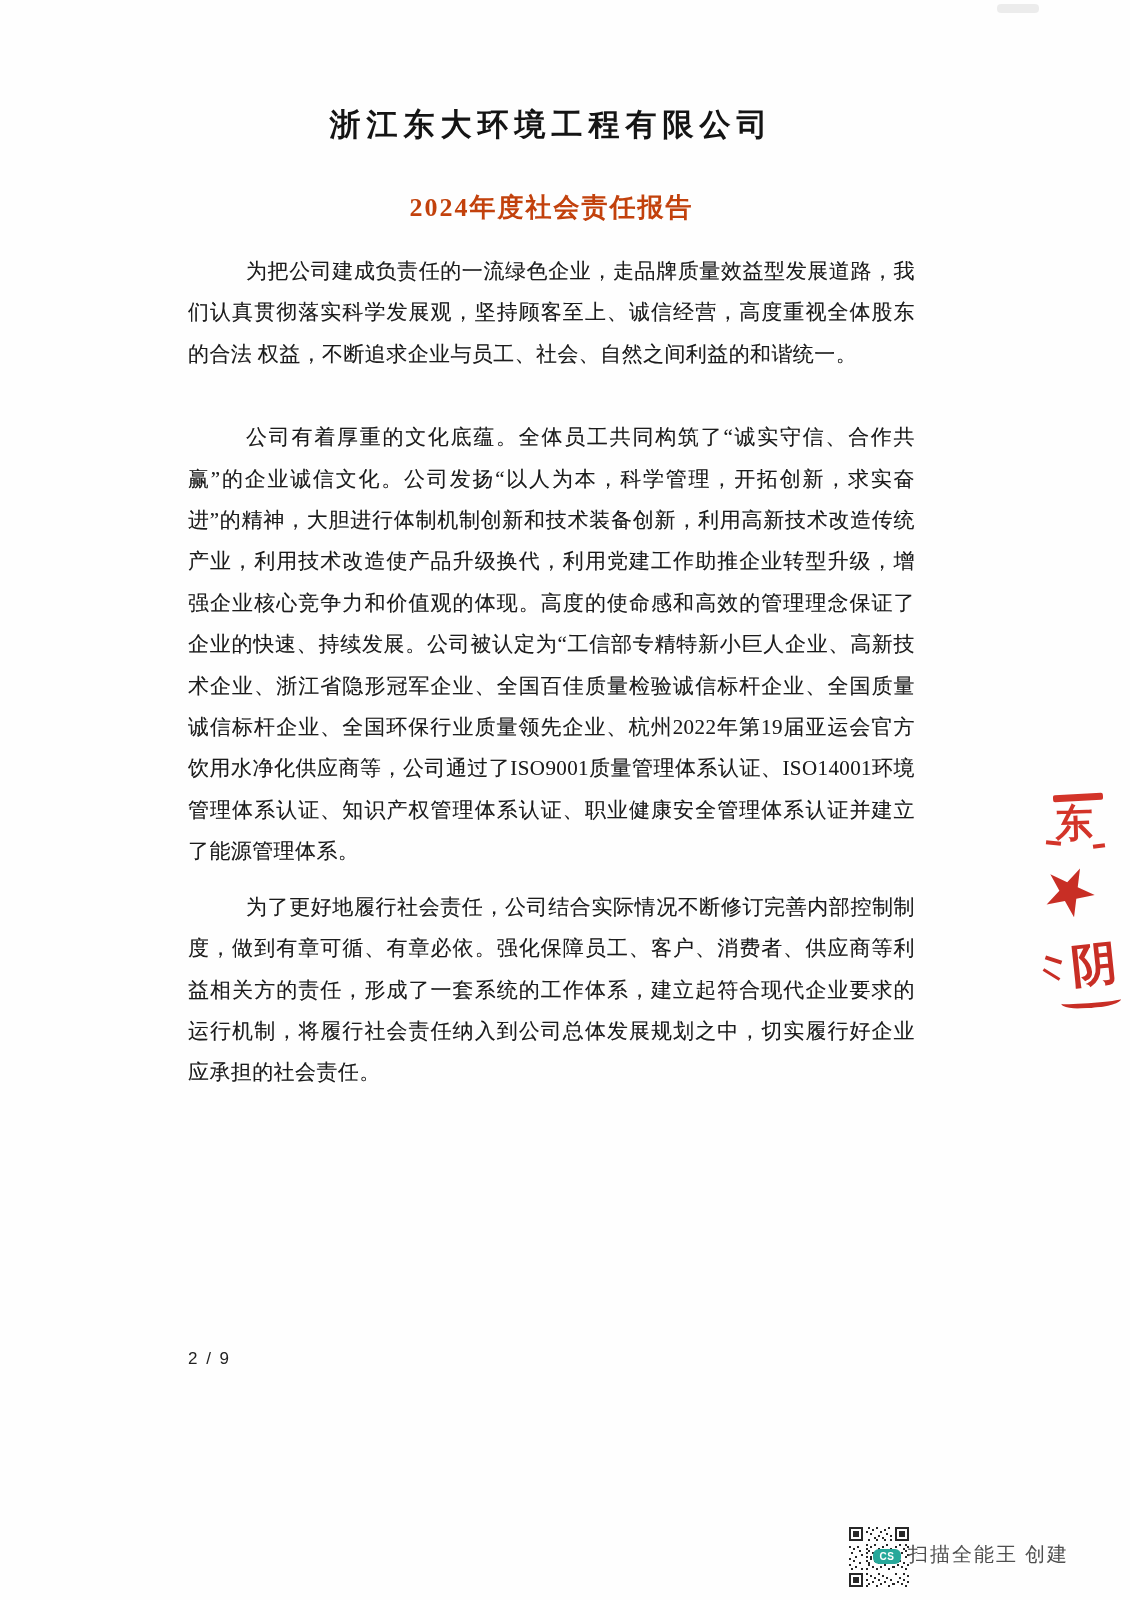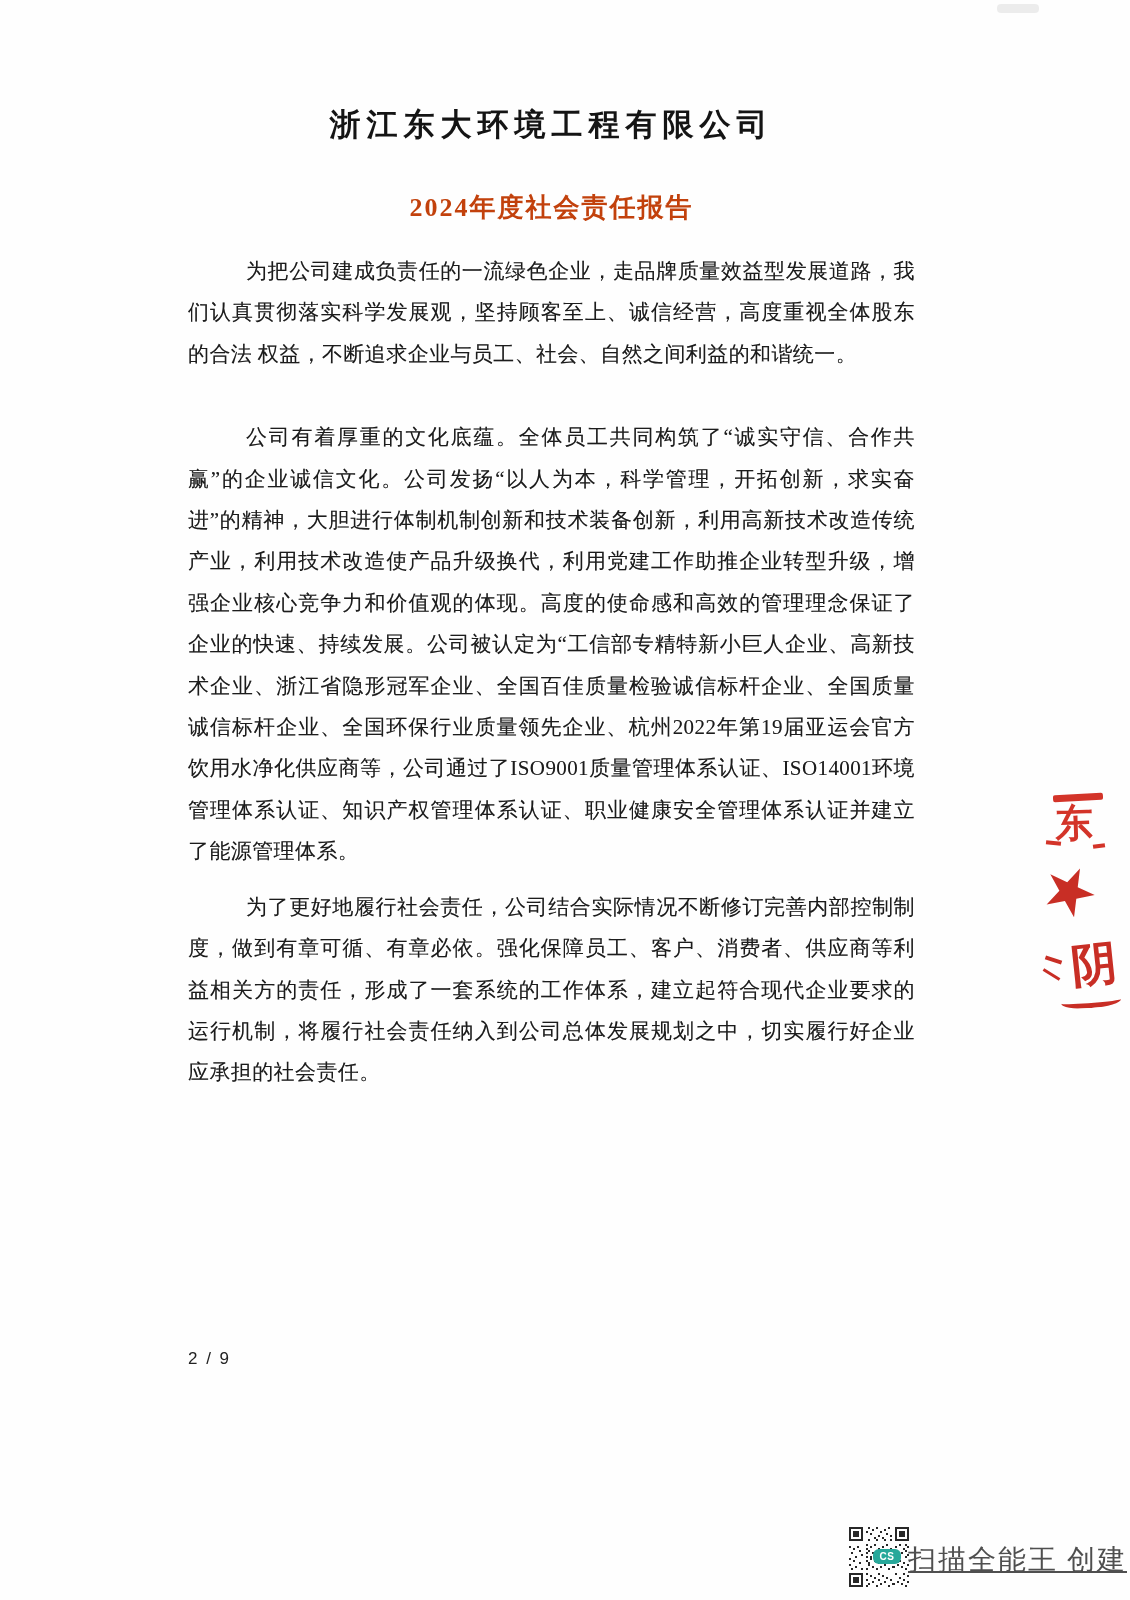--- a/index.html
+++ b/index.html
@@ -85,22 +85,22 @@
   .qr svg { width:100%; height:100%; display:block; }
   .qr-badge {
     position:absolute; left:50%; top:50%; transform:translate(-50%,-54%);
     width:28px; height:15px; background:#27a89a; border-radius:6px;
     color:#fff; font-family:"Liberation Sans", sans-serif; font-size:10px;
     font-weight:700; display:flex; align-items:center; justify-content:center;
     letter-spacing:.5px;
     margin-left:8px;
   }
   .footer-text {
-    position:absolute; left:908px; top:1541px; font-size:28px;
-    letter-spacing:2px; color:#4f4f4f;text-decoration:underline;
+    position:absolute; left:908px; top:1541px; font-size:20px;
+    letter-spacing:2px; color:#4f4f4f;
   }
 </style>
 </head>
 <body>
 
 <div class="page">
 
   <div class="scan-smudge"></div>
 
   <div class="content">

